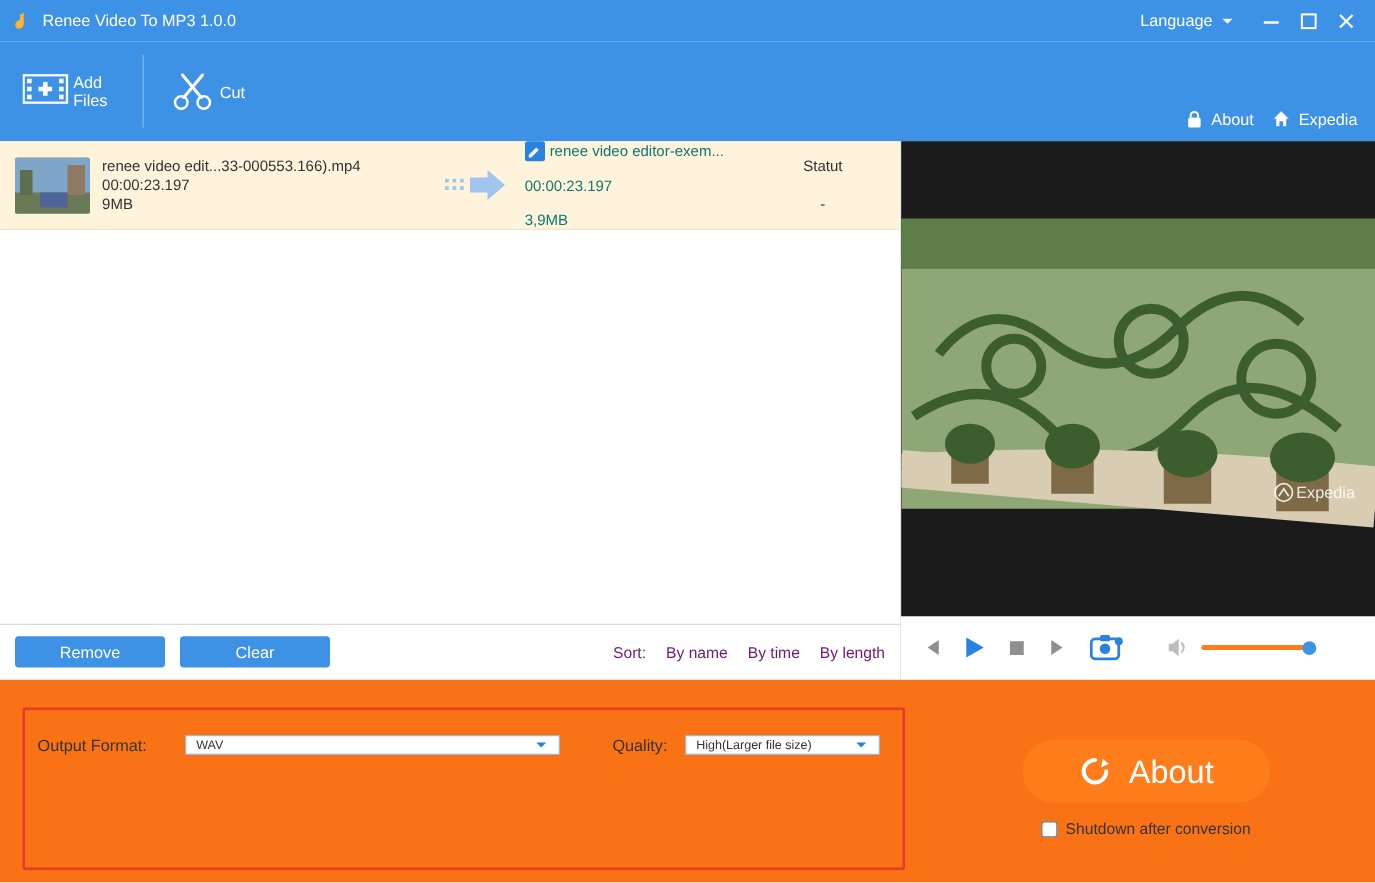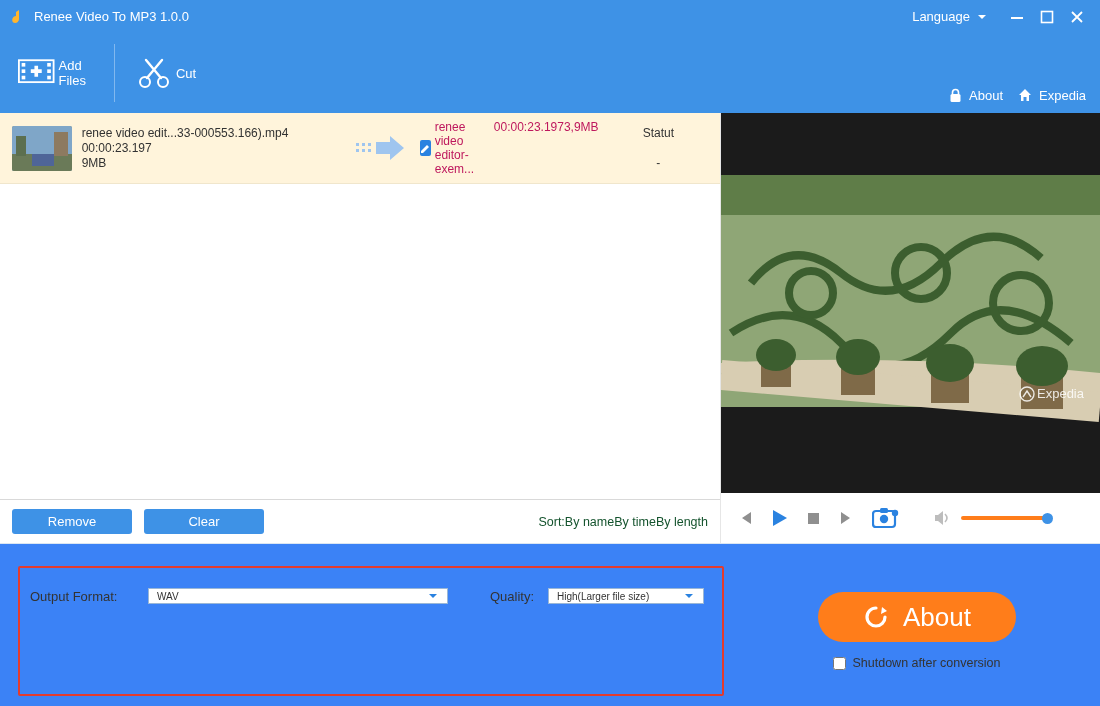--- a/index.html
+++ b/index.html
@@ -19,40 +19,40 @@
   .toolbar .right{position:absolute;right:14px;bottom:10px;display:flex;gap:14px;align-items:center;}
   .toolbar .right .link{display:flex;align-items:center;gap:6px;cursor:pointer;font-size:13px;}
   
   .main{display:flex;height:430px;}
   .leftpane{width:721px;border-right:1px solid #e6e6e6;display:flex;flex-direction:column;}
   .filelist{flex:0 0 auto;}
   .filerow{height:71px;background:#fff4db;border-bottom:1px solid #f0e6cc;padding:8px 12px;display:flex;align-items:center;gap:10px;position:relative;}
   .thumb{width:60px;height:45px;background:#8a8f70;border-radius:2px;position:relative;overflow:hidden;}
   .srcmeta{display:flex;flex-direction:column;gap:1px;font-size:12px;color:#323232;width:260px;}
   .arrowcol{width:60px;display:flex;align-items:center;justify-content:center;}
-  .dstmeta{display:flex;flex-direction:row;gap:0;font-size:12px;color:#be185d;width:180px;}
+  .dstmeta{display:flex;flex-direction:column;gap:13px;font-size:12px;color:#0f766e;width:180px;}
   .dstmeta .hdr{display:flex;align-items:center;gap:4px;}
   .dstmeta .editicon{width:16px;height:16px;background:#2a82e0;border-radius:2px;display:flex;align-items:center;justify-content:center;}
   .statuscol{width:100px;text-align:center;font-size:12px;color:#323232;display:flex;flex-direction:column;gap:16px;}
   .listarea{flex:1;background:#fff;}
   .listfooter{height:44px;background:#fff;border-top:1px solid #d9d9d9;display:flex;align-items:center;padding:0 12px;gap:12px;}
   .smbtn{width:120px;height:25px;background:#3e92e6;color:#fff;border:none;border-radius:3px;font-size:13px;cursor:pointer;}
-  .sortrow{margin-left:auto;display:flex;align-items:center;font-size:12.5px;color:#14532d;}
+  .sortrow{margin-left:auto;display:flex;align-items:center;gap:16px;font-size:12.5px;color:#701a75;}
   .sortrow .sortopt{cursor:pointer;}
   
   .preview{flex:1;background:#fff;display:flex;flex-direction:column;}
   .videoarea{flex:1;background:#222;position:relative;overflow:hidden;}
   
   .controls{height:50px;background:#fff;display:flex;align-items:center;padding:0 14px;gap:14px;}
   .pcbtn{width:20px;height:20px;display:flex;align-items:center;justify-content:center;cursor:pointer;}
   .vol{display:flex;align-items:center;gap:8px;margin-left:18px;}
   .volslider{width:90px;height:4px;background:#ff7d1a;position:relative;border-radius:2px;}
   .volslider::after{content:"";position:absolute;right:-2px;top:-3.5px;width:11px;height:11px;border-radius:50%;background:#3e92e6;}
   
-  .settings{height:163px;background:#3b82f6;border-top:1px solid #dbe6f2;display:flex;padding:22px 18px 10px 18px;gap:28px;}
+  .settings{height:163px;background:#f97316;border-top:1px solid #dbe6f2;display:flex;padding:22px 18px 10px 18px;gap:28px;}
   .settingsbox{border:2.5px solid #e23b2e;border-radius:2px;flex:1;padding:20px 18px 16px 10px;display:flex;flex-direction:column;gap:24px;max-width:712px;}
   .row{display:flex;align-items:center;gap:10px;}
   .row .lbl{width:108px;font-size:13px;color:#333;}
   .select{height:16px;border:1px solid #9ab7d6;background:#fff;display:flex;align-items:center;padding:0 8px;font-size:10px;color:#333;cursor:pointer;justify-content:space-between;}
   .select.fmt{width:300px;}
   .select.qual{width:156px;}
   .input{height:27px;border:1px solid #9ab7d6;background:#fff;padding:0 8px;font-size:13px;color:#333;width:510px;}
   .iconbtn{width:27px;height:27px;border-radius:4px;display:flex;align-items:center;justify-content:center;cursor:pointer;}
   .iconbtn.more{background:#3e92e6;}
   .iconbtn.open{background:#3e92e6;}

